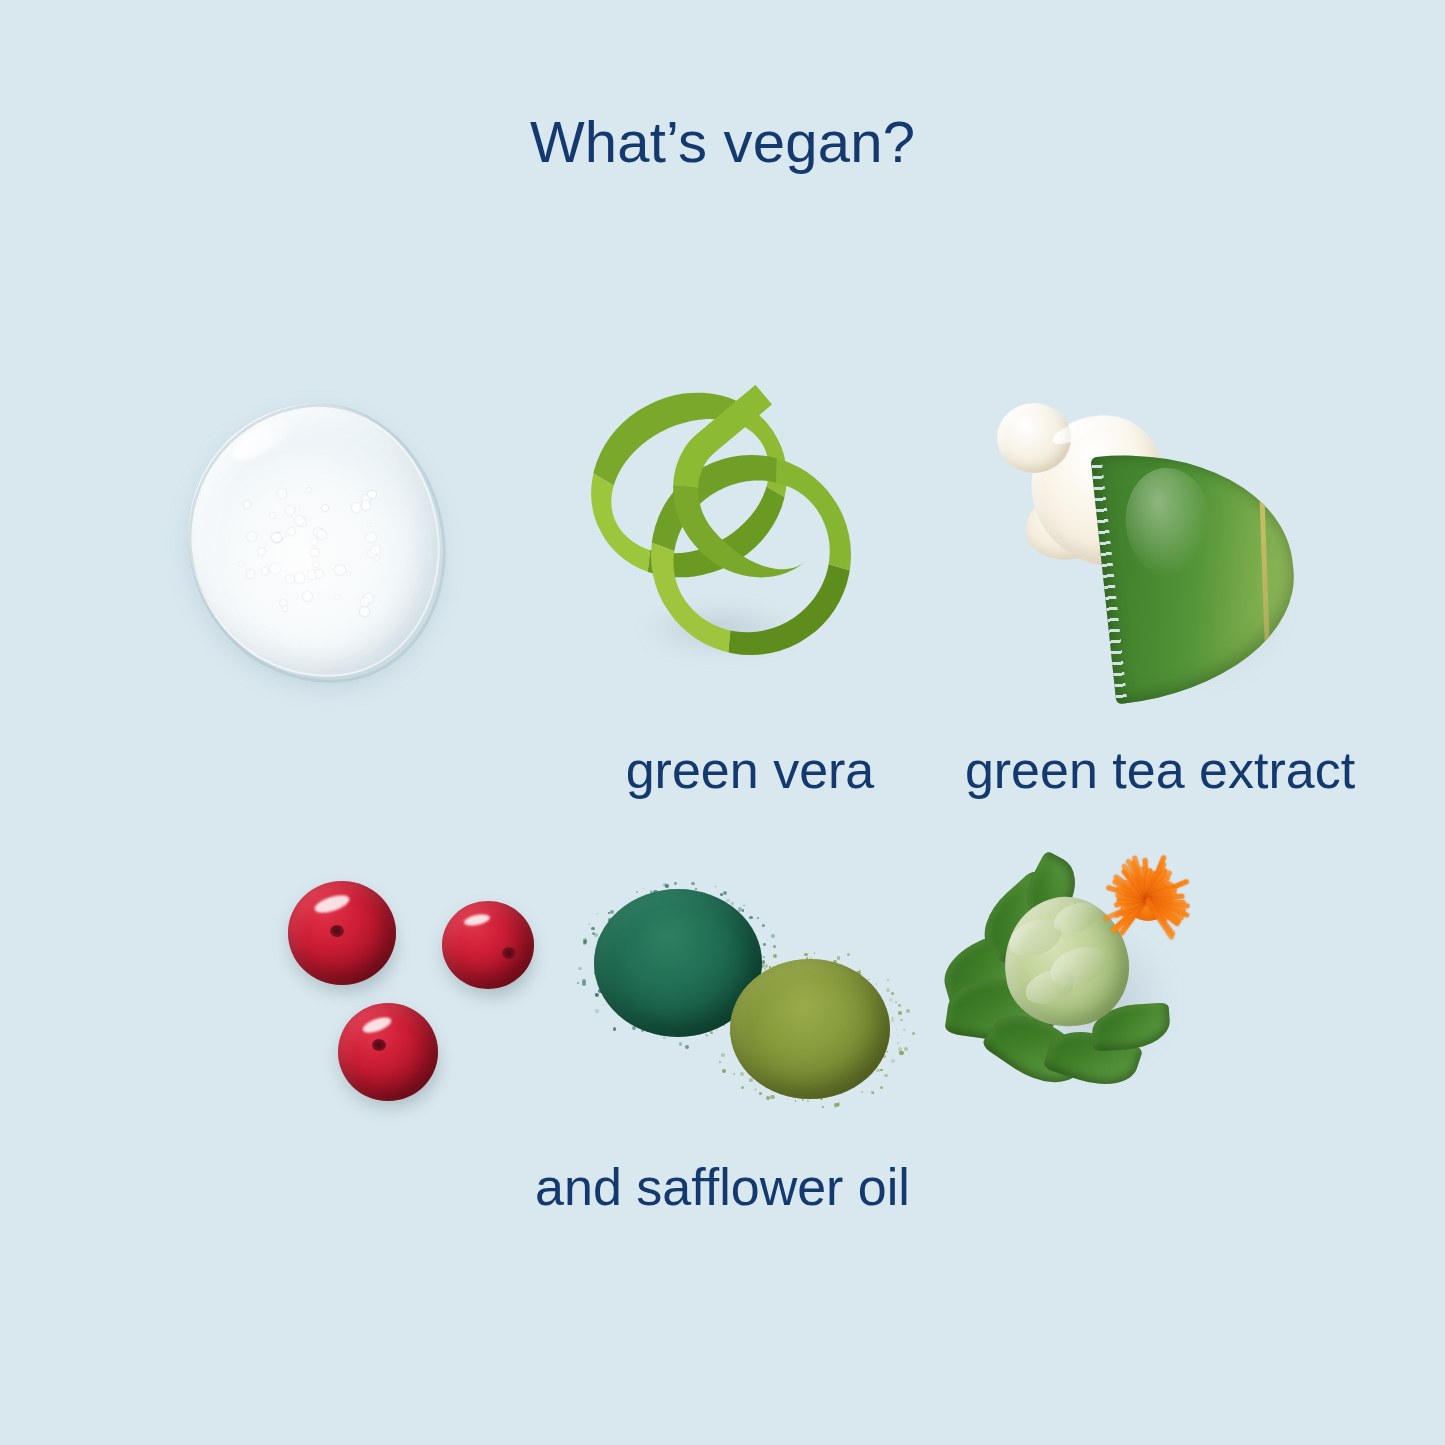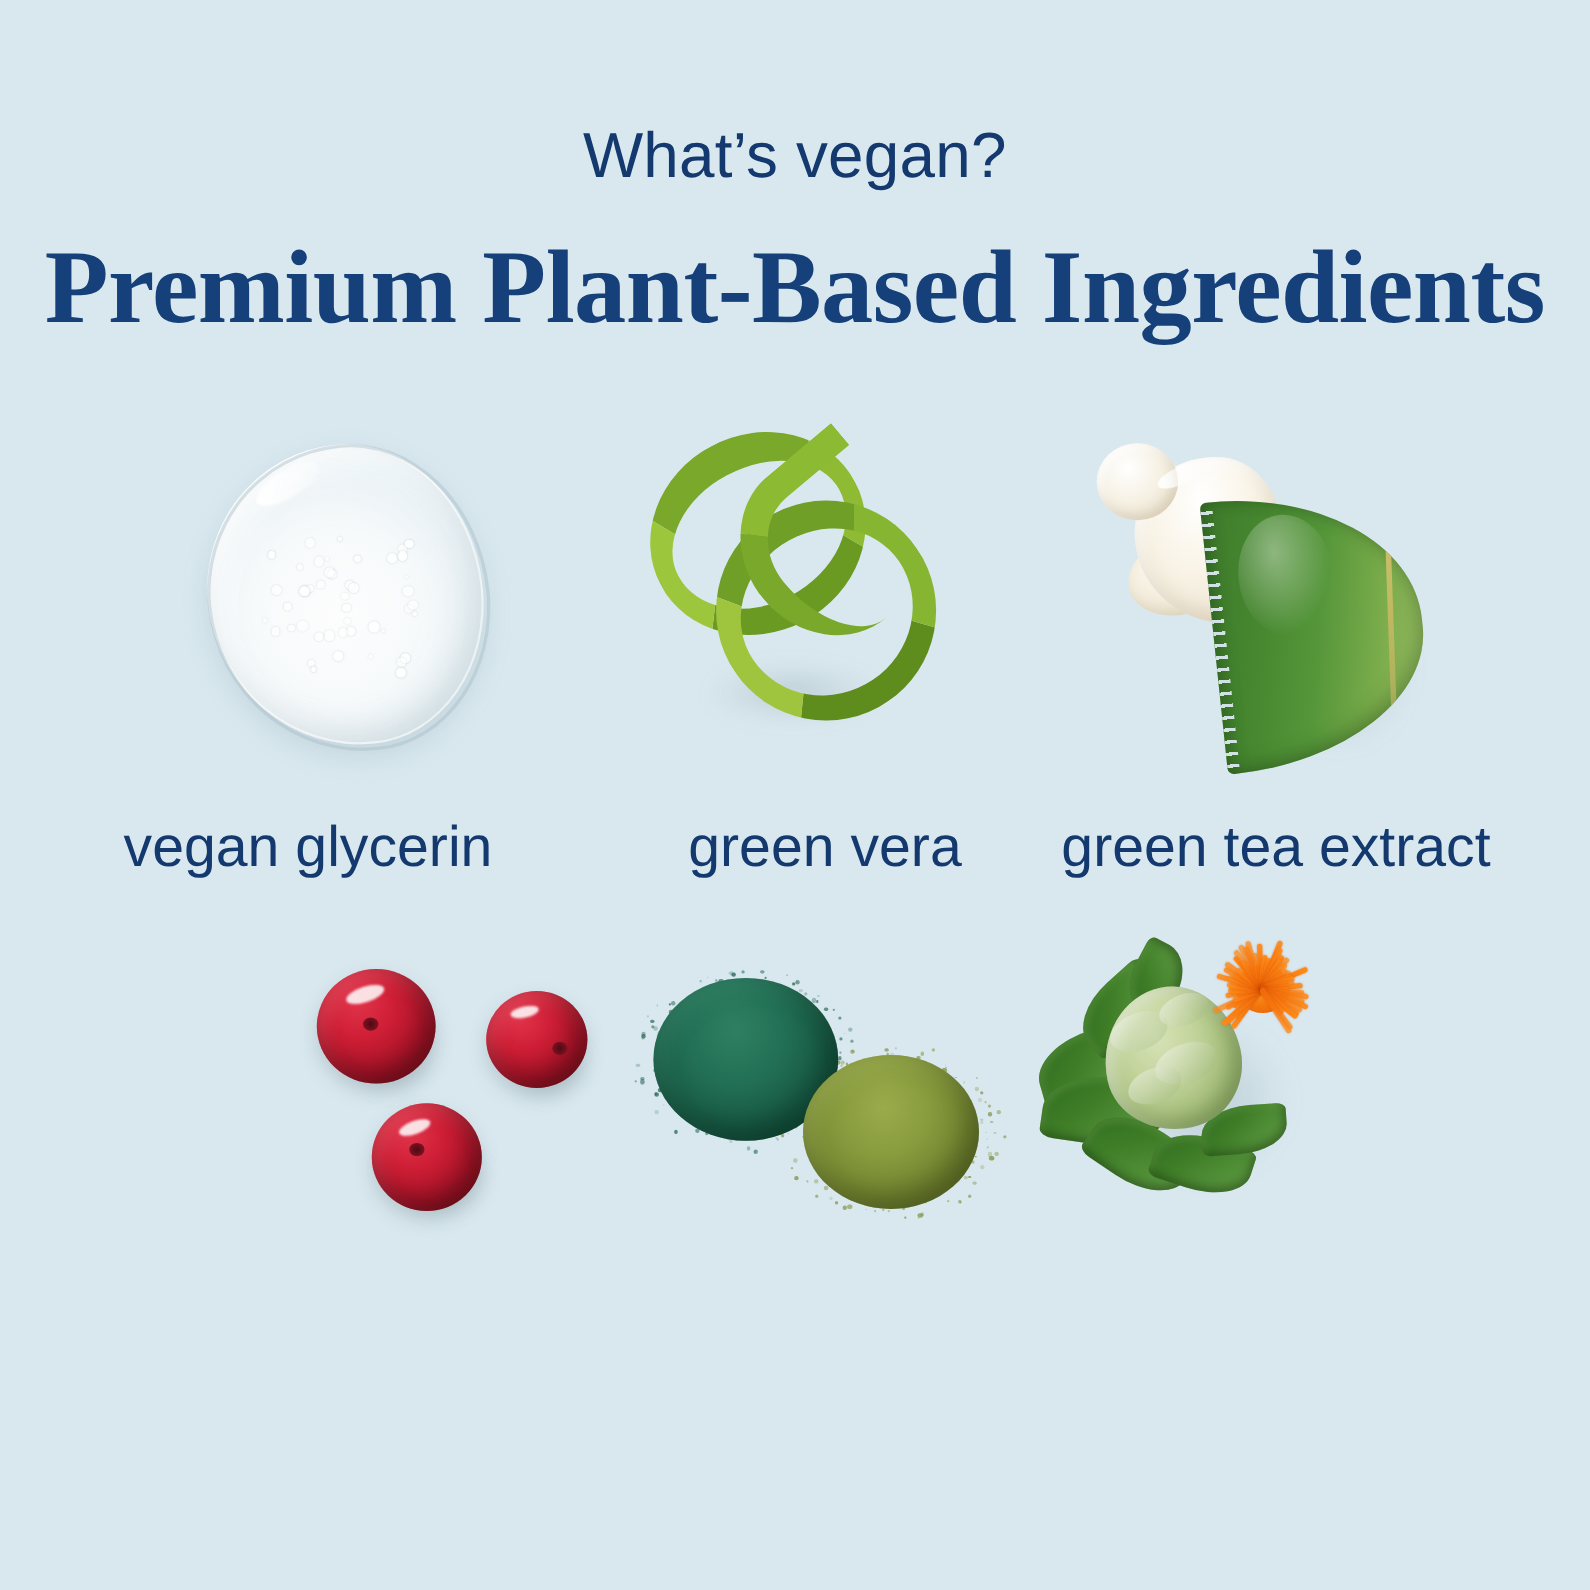--- a/index.html
+++ b/index.html
@@ -255,21 +255,20 @@
     border-radius:50%;
     background:radial-gradient(circle at 45% 38%,#ffa42c,#f4770c 55%,#da5c05 100%);
   }
 </style>
 </head>
 <body>
 
 <div class="stage">
 
   <div class="eyebrow">What’s vegan?</div>
-  <div class="headline">Premium Plant-Based Ingredients</div>
 
   <div class="gel-wrap">
     <div class="gel-shadow"></div>
     <div class="gel"></div>
     <div class="gel-rim"></div>
     <div class="gel-hl"></div>
     <div class="gel-bubbles" id="gelBubbles">
         <i style="width: 3.00038px; height: 3.00038px; left: 128.907px; top: 34.7085px; opacity: 0.56;"></i>
         <i style="width: 8.10559px; height: 8.10559px; left: 74.58px; top: 39.5175px; opacity: 0.83;"></i>
         <i style="width: 8.28552px; height: 8.28552px; left: 75.999px; top: 82.1417px; opacity: 0.77;"></i>
@@ -339,21 +338,20 @@
     <div class="oil-hl"></div>
     <div class="tea-shadow"></div>
     <div class="tea-leaf">
       <div class="tea-serr"></div>
       <div class="tea-vein"></div>
       <div class="tea-gloss"></div>
     </div>
   </div>
 
   <div class="labels-row1">
-    <div class="label lbl-gly">vegan glycerin</div>
     <div class="label lbl-aloe">green vera</div>
     <div class="label lbl-tea">green tea extract</div>
   </div>
 
   <div class="berry-wrap">
     <div class="berry-shadow" style="left:18px;top:30px;width:120px;height:108px;"></div>
     <div class="berry" style="left:8px;top:6px;width:108px;height:104px;">
       <span class="spec" style="left:26px;top:16px;width:36px;height:14px;transform:rotate(-18deg);"></span>
       <span class="navel" style="left:42px;top:44px;"></span>
     </div>
@@ -747,15 +745,16 @@
         <i style="width: 5px; height: 41.9872px; left: 47.5px; top: 8.0128px; transform: rotate(118.426deg); opacity: 0.85;"></i>
         <i style="width: 5px; height: 41.625px; left: 47.5px; top: 8.37501px; transform: rotate(125.479deg); opacity: 0.93;"></i>
         <i style="width: 5px; height: 41.4237px; left: 47.5px; top: 8.57634px; transform: rotate(128.153deg); opacity: 0.99;"></i>
         <i style="width: 5px; height: 29.8745px; left: 47.5px; top: 20.1255px; transform: rotate(138.401deg); opacity: 0.99;"></i>
         <i style="width: 5px; height: 45.872px; left: 47.5px; top: 4.128px; transform: rotate(143.049deg); opacity: 0.79;"></i>
         <i style="width: 5px; height: 47.4205px; left: 47.5px; top: 2.57946px; transform: rotate(146.328deg); opacity: 0.8;"></i>
       </div>
   </div>
 
   <div class="caption">
+    <div>and safflower oil</div>
   </div>
 
 </div>
 
 </body></html>

